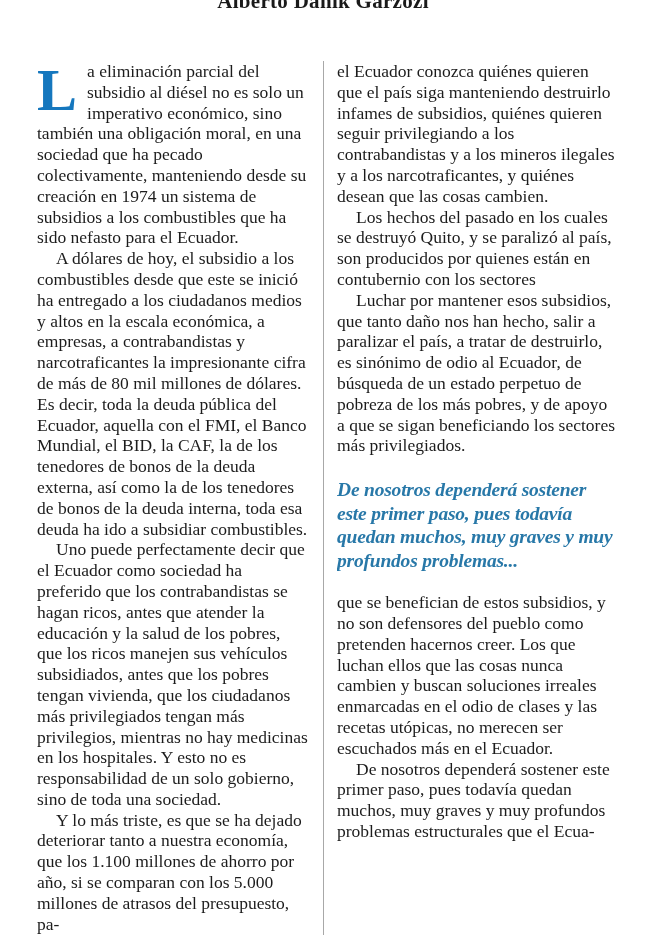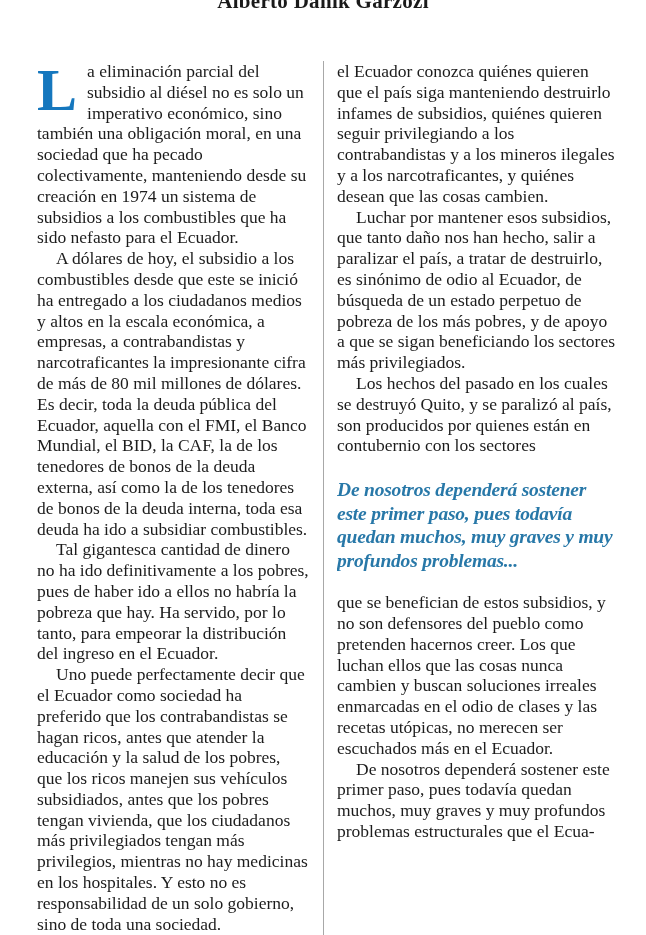--- a/index.html
+++ b/index.html
@@ -76,29 +76,28 @@
 </head>
 <body>
 
 <div class="byline">Alberto Dahik Garzozi</div>
 
 <div class="columns">
 
   <div class="col col-left">
     <p class="no-indent"><span class="dropcap">L</span><span>a eliminación parcial del subsidio al diésel no es solo un imperativo económico, sino también una obligación moral, en una sociedad que ha pecado colectivamente, manteniendo desde su creación en 1974 un sistema de subsidios a los combustibles que ha sido nefasto para el Ecuador.</span></p>
     <p>A dólares de hoy, el subsidio a los combustibles desde que este se inició ha entregado a los ciudadanos medios y altos en la escala económica, a empresas, a contrabandistas y narcotraficantes la impresionante cifra de más de 80 mil millones de dólares. Es decir, toda la deuda pública del Ecuador, aquella con el FMI, el Banco Mundial, el BID, la CAF, la de los tenedores de bonos de la deuda externa, así como la de los tenedores de bonos de la deuda interna, toda esa deuda ha ido a subsidiar combustibles.</p>
-    <p>Tal gigantesca cantidad de dinero no ha ido definitivamente a los pobres, pues de haber ido a ellos no habría la pobreza que hay. Ha servido, por lo tanto, para empeorar la distribución del ingreso en el Ecuador.</p>
     <p>Uno puede perfectamente decir que el Ecuador como sociedad ha preferido que los contrabandistas se hagan ricos, antes que atender la educación y la salud de los pobres, que los ricos manejen sus vehículos subsidiados, antes que los pobres tengan vivienda, que los ciudadanos más privilegiados tengan más privilegios, mientras no hay medicinas en los hospitales. Y esto no es responsabilidad de un solo gobierno, sino de toda una sociedad.</p>
     <p>Y lo más triste, es que se ha dejado deteriorar tanto a nuestra economía, que los 1.100 millones de ahorro por año, si se comparan con los 5.000 millones de atrasos del presupuesto, pa-</p>
   </div>
 
   <div class="divider"></div>
 
   <div class="col col-right">
     <p class="no-indent">el Ecuador conozca quiénes quieren que el país siga manteniendo destruirlo infames de subsidios, quiénes quieren seguir privilegiando a los contrabandistas y a los mineros ilegales y a los narcotraficantes, y quiénes desean que las cosas cambien.</p>
+    <p>Los hechos del pasado en los cuales se destruyó Quito, y se paralizó al país, son producidos por quienes están en contubernio con los sectores</p>
     <p>Luchar por mantener esos subsidios, que tanto daño nos han hecho, salir a paralizar el país, a tratar de destruirlo, es sinónimo de odio al Ecuador, de búsqueda de un estado perpetuo de pobreza de los más pobres, y de apoyo a que se sigan beneficiando los sectores más privilegiados.</p>
-    <p>Los hechos del pasado en los cuales se destruyó Quito, y se paralizó al país, son producidos por quienes están en contubernio con los sectores</p>
     <p class="pull-quote">De nosotros dependerá sostener este primer paso, pues todavía quedan muchos, muy graves y muy profundos problemas...</p>
     <p class="no-indent">que se benefician de estos subsidios, y no son defensores del pueblo como pretenden hacernos creer. Los que luchan ellos que las cosas nunca cambien y buscan soluciones irreales enmarcadas en el odio de clases y las recetas utópicas, no merecen ser escuchados más en el Ecuador.</p>
     <p>De nosotros dependerá sostener este primer paso, pues todavía quedan muchos, muy graves y muy profundos problemas estructurales que el Ecua-</p>
   </div>
 
 </div>
 
 </body></html>

